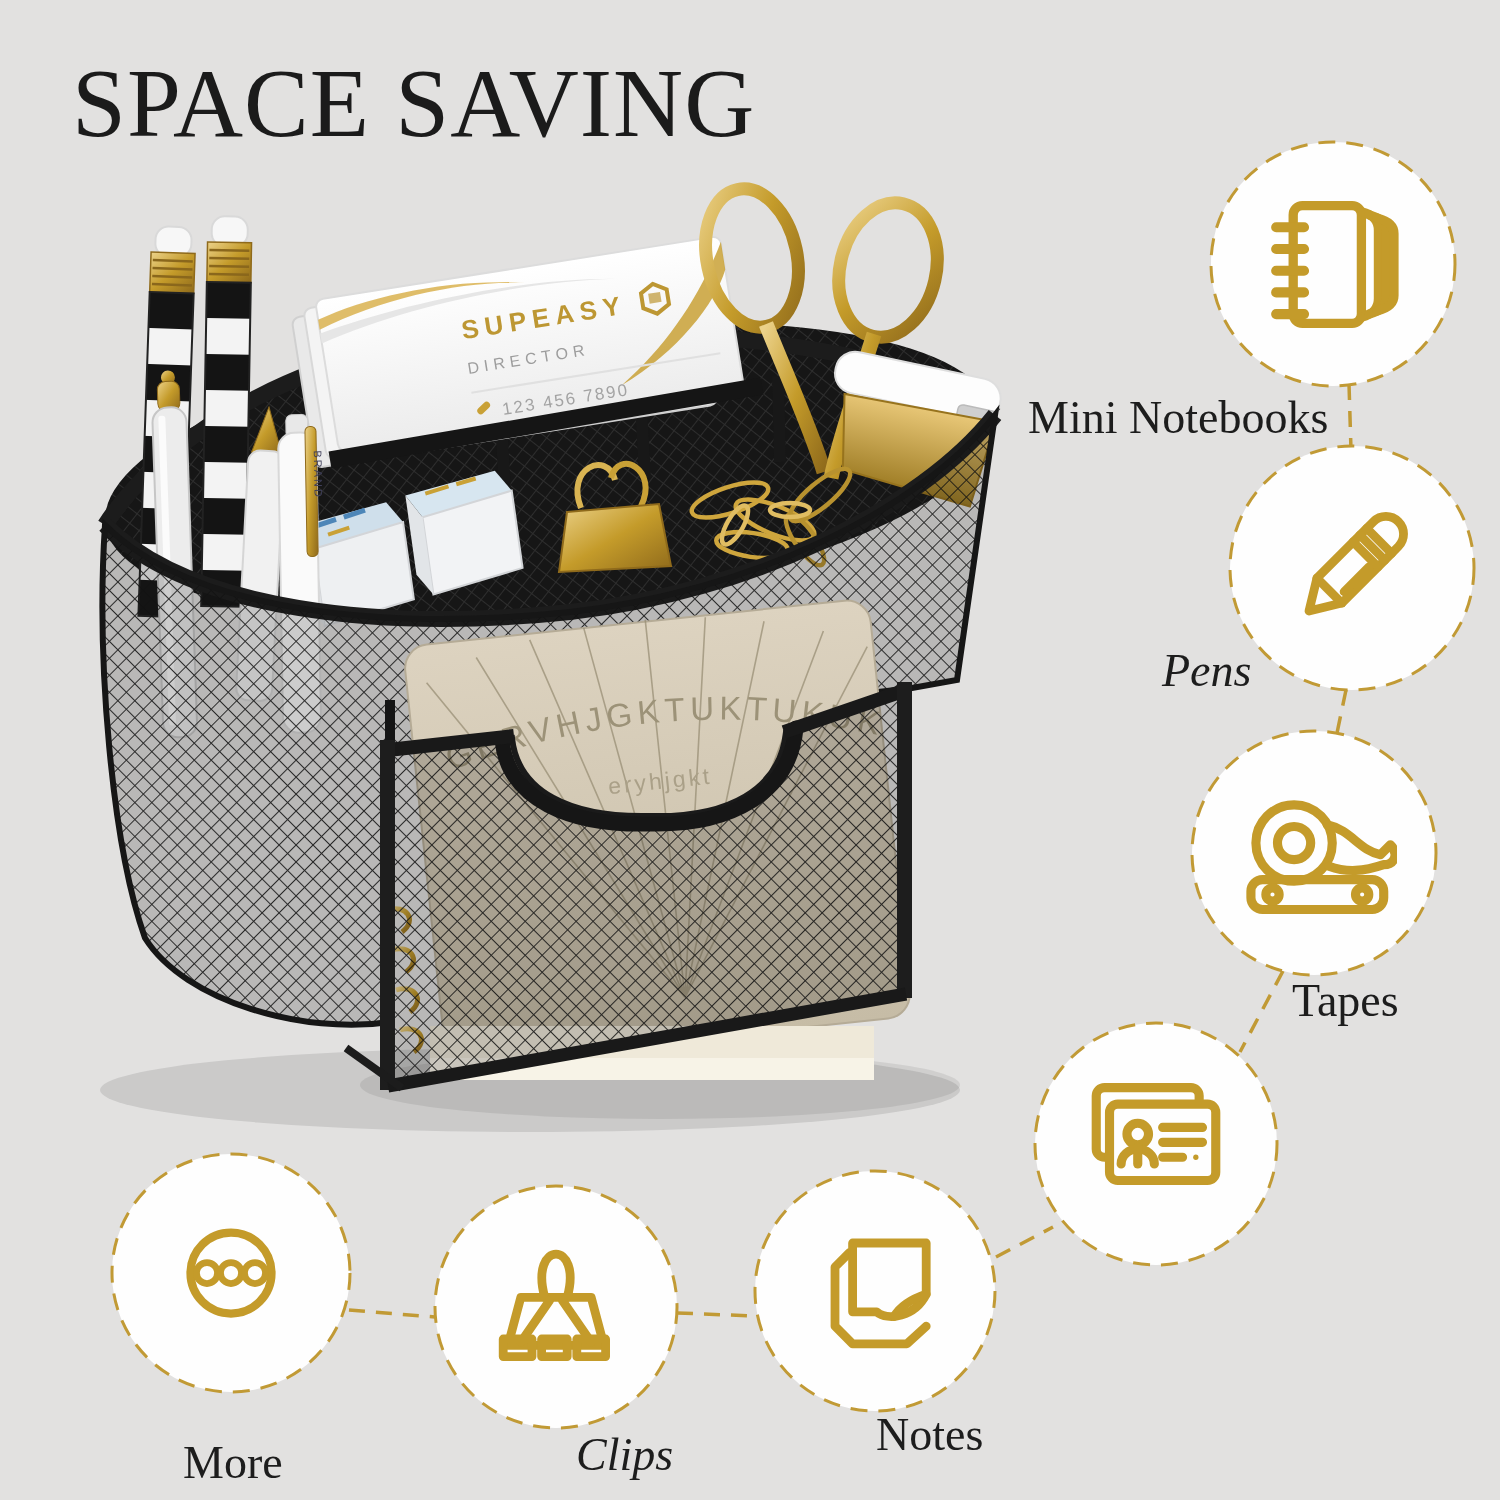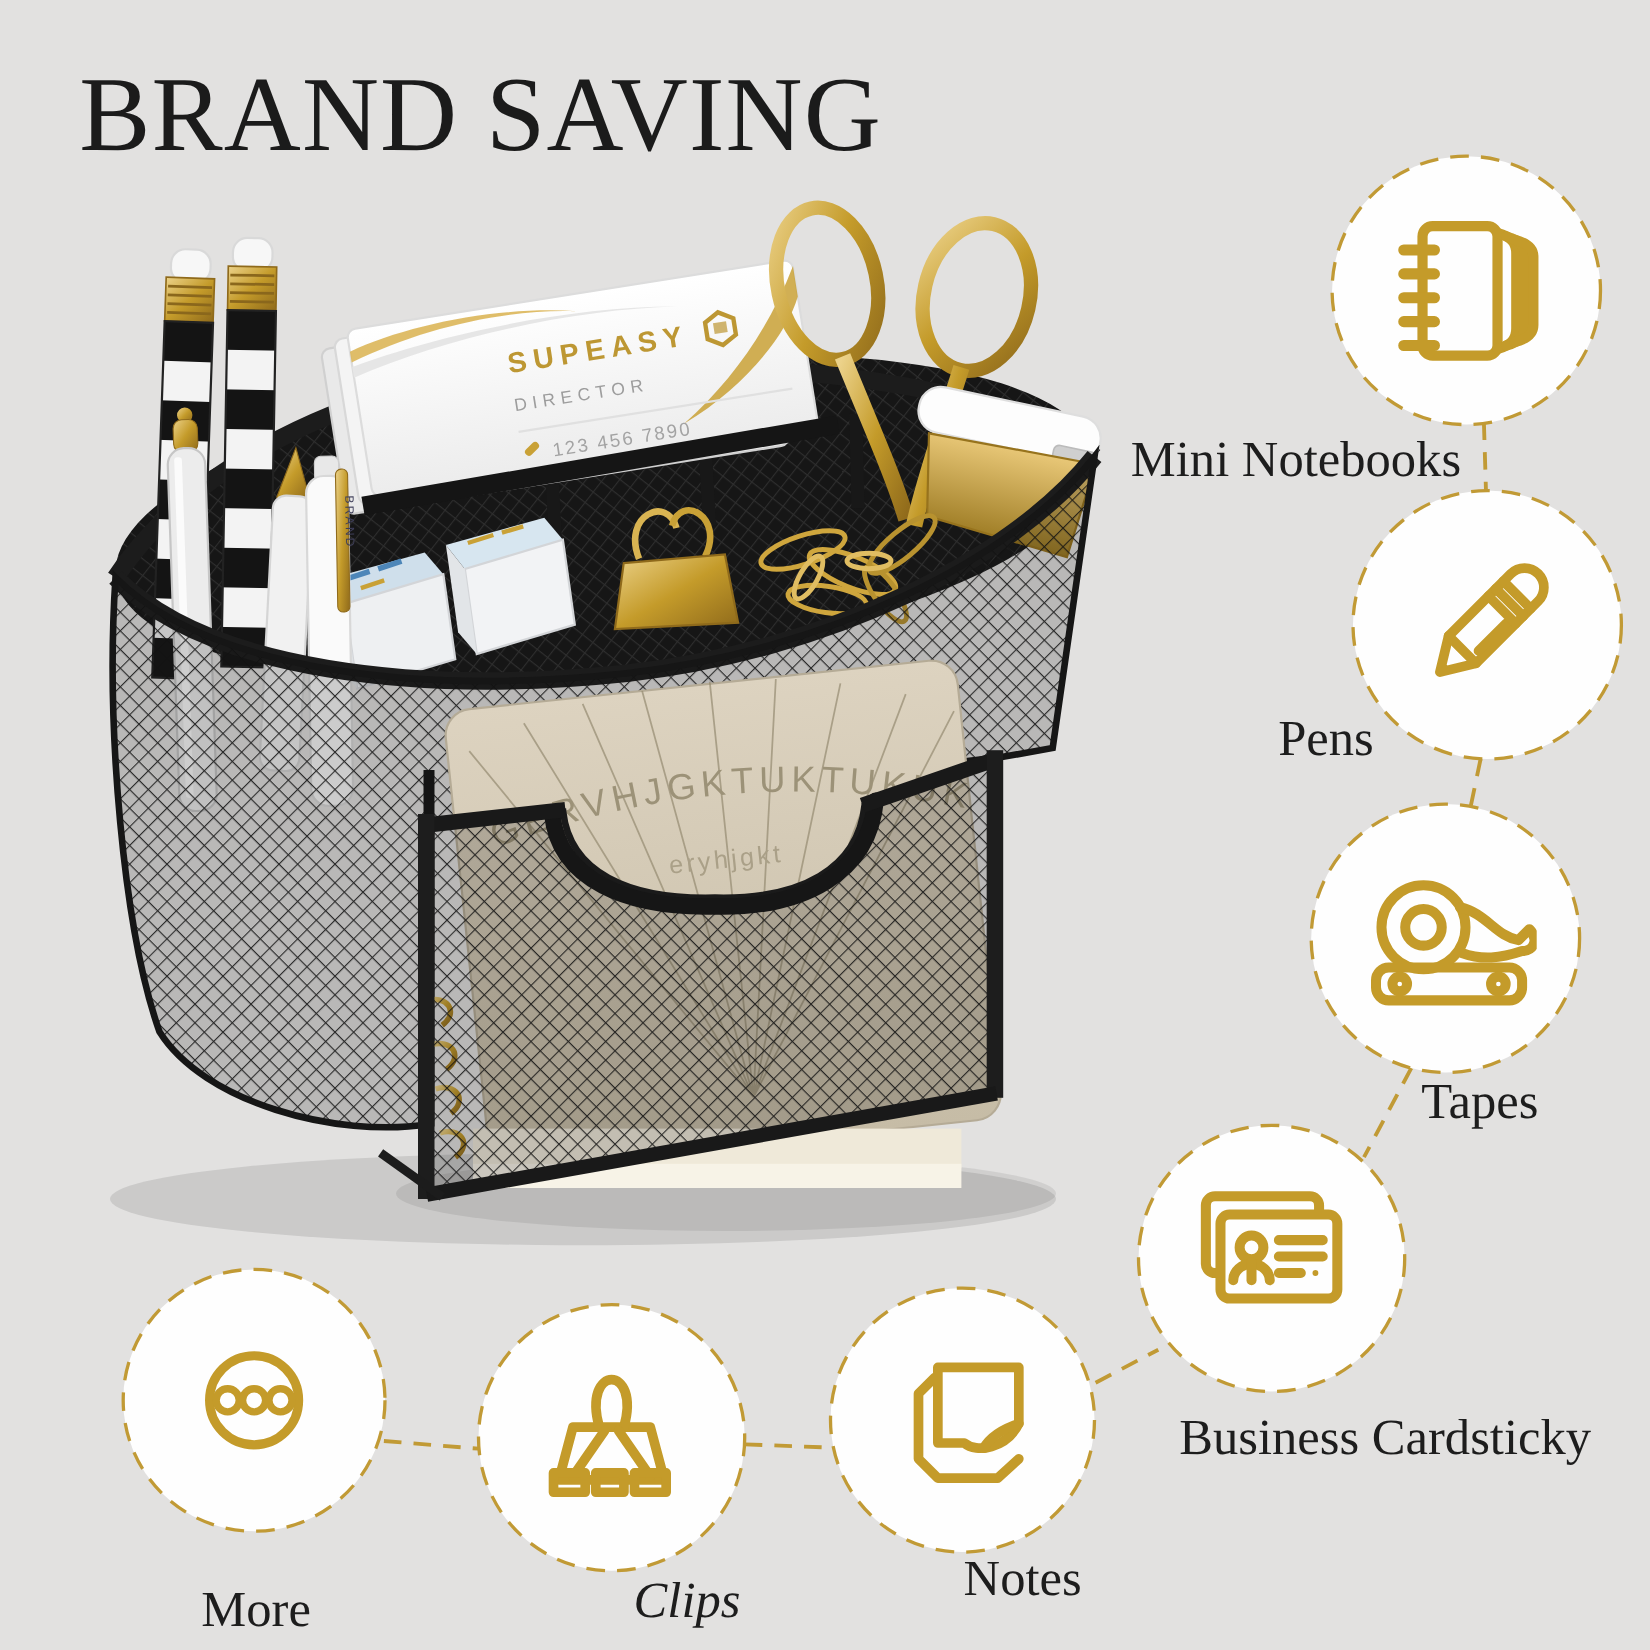--- a/index.html
+++ b/index.html
@@ -11,21 +11,21 @@
   .icon-box{position:absolute;display:flex;align-items:center;justify-content:center;}
   .flabel{position:absolute;font-size:46px;color:#1d1d1d;white-space:nowrap;line-height:1;}
   .ic{stroke:#c49b2a;fill:none;stroke-linecap:round;stroke-linejoin:round;}
   svg text{user-select:none;}
 </style>
 </head>
 <body>
 
 <div class="stage">
 
-  <h1 class="title">BRAND SAVING</h1>
+  <h1 class="title">SPACE SAVING</h1>
 
   <svg style="position:absolute;left:50px;top:140px;" width="990" height="1020" viewBox="0 0 990 1020">
     <defs>
       <pattern id="meshLight" width="12" height="12" patternUnits="userSpaceOnUse" patternTransform="rotate(45)">
         <rect width="12" height="12" fill="rgba(20,20,20,0.20)"></rect>
         <path d="M0 0 H12 M0 0 V12" stroke="rgba(18,18,18,0.85)" stroke-width="2"></path>
       </pattern>
       <pattern id="meshDark" width="12" height="12" patternUnits="userSpaceOnUse" patternTransform="rotate(45)">
         <rect width="12" height="12" fill="#161616"></rect>
         <path d="M0 0 H12 M0 0 V12" stroke="#2e2e2e" stroke-width="2"></path>
@@ -291,20 +291,19 @@
     <svg width="160" height="160" viewBox="0 0 100 100">
       <g class="ic" stroke-width="5.5">
         <path d="M34 26 L25 35 V72 L36 83 H70 L82 72"></path>
         <path d="M36 20 H82 V52 C75 66 58 69 51 63 H36 Z" fill="#fefefe"></path>
         <path d="M82 52 C73 55 66 59 62 66"></path>
       </g>
     </svg>
   </div>
 
   <div class="flabel" style="left:1028px;top:384px;margin-top:11px;">Mini Notebooks</div>
-  <div class="flabel" style="left:1162px;top:648px;">Pens</div>
+  <div class="flabel" style="left:1162px;top:648px;font-style:italic;">Pens</div>
   <div class="flabel" style="left:1292px;top:978px;">Tapes</div>
-  <div class="flabel" style="left:1072px;top:1284px;">Business Cardsticky</div>
   <div class="flabel" style="left:183px;top:1440px;">More</div>
   <div class="flabel" style="left:576px;top:1432px;font-style:italic;">Clips</div>
   <div class="flabel" style="left:876px;top:1412px;">Notes</div>
 
 </div>
 
 </body></html>

